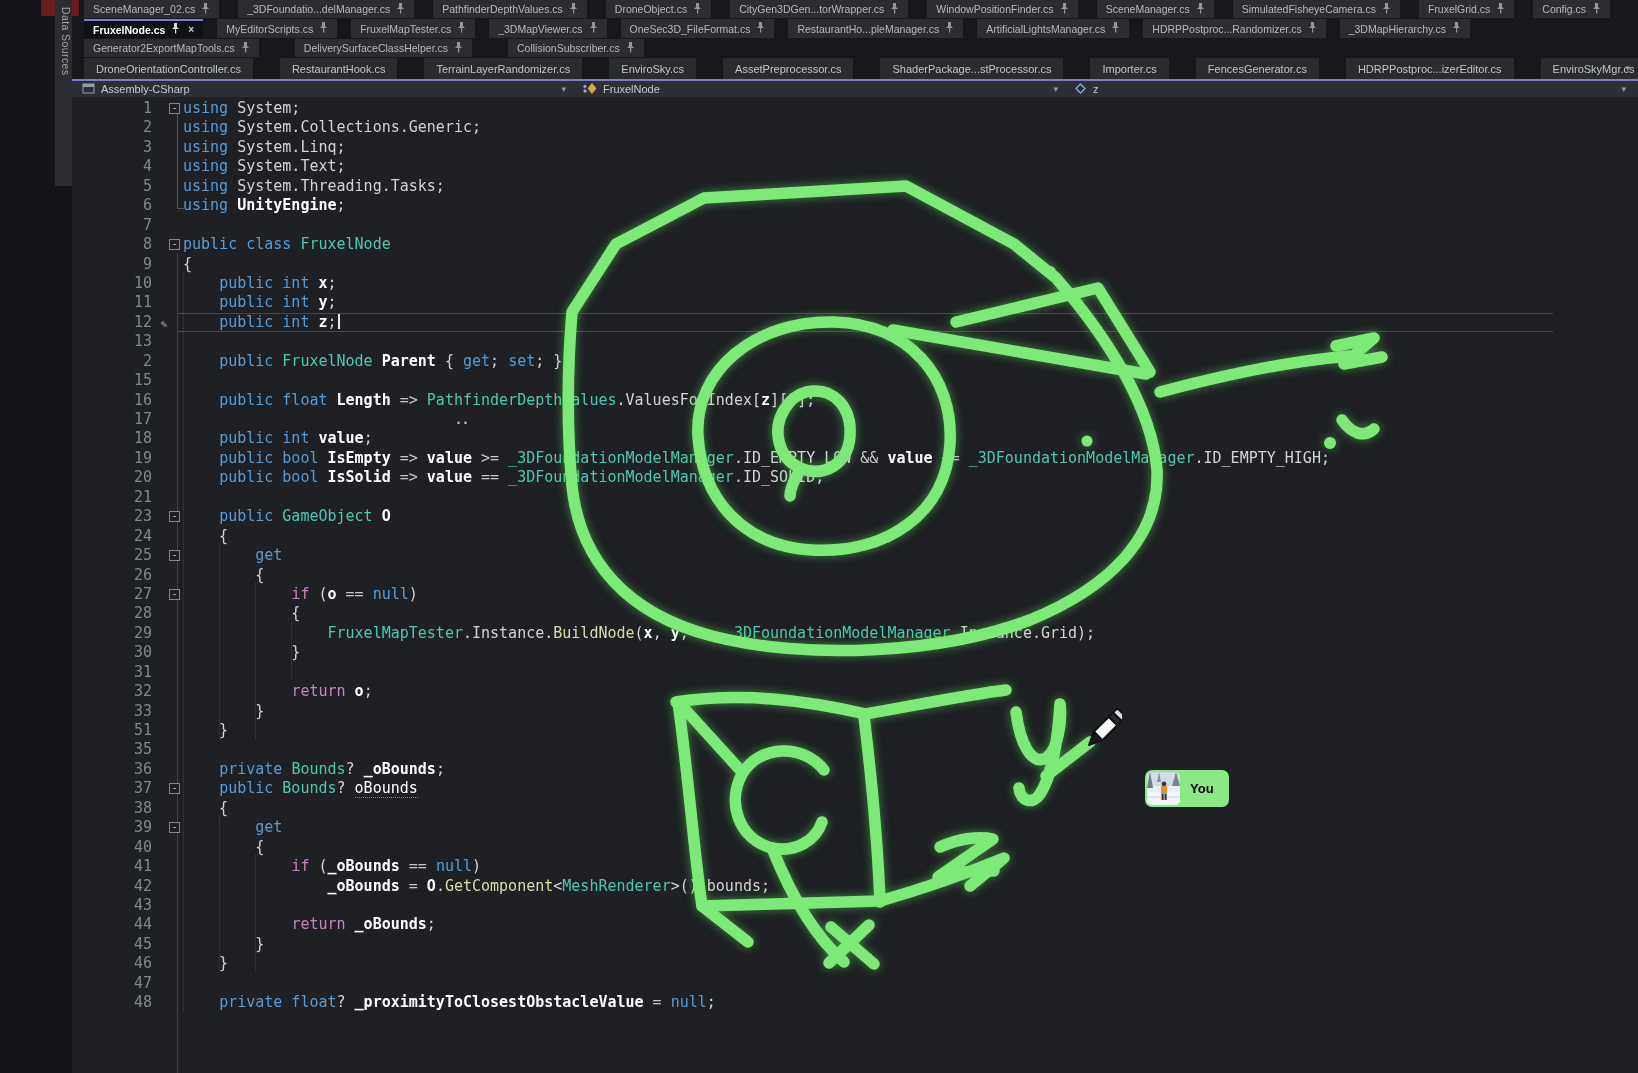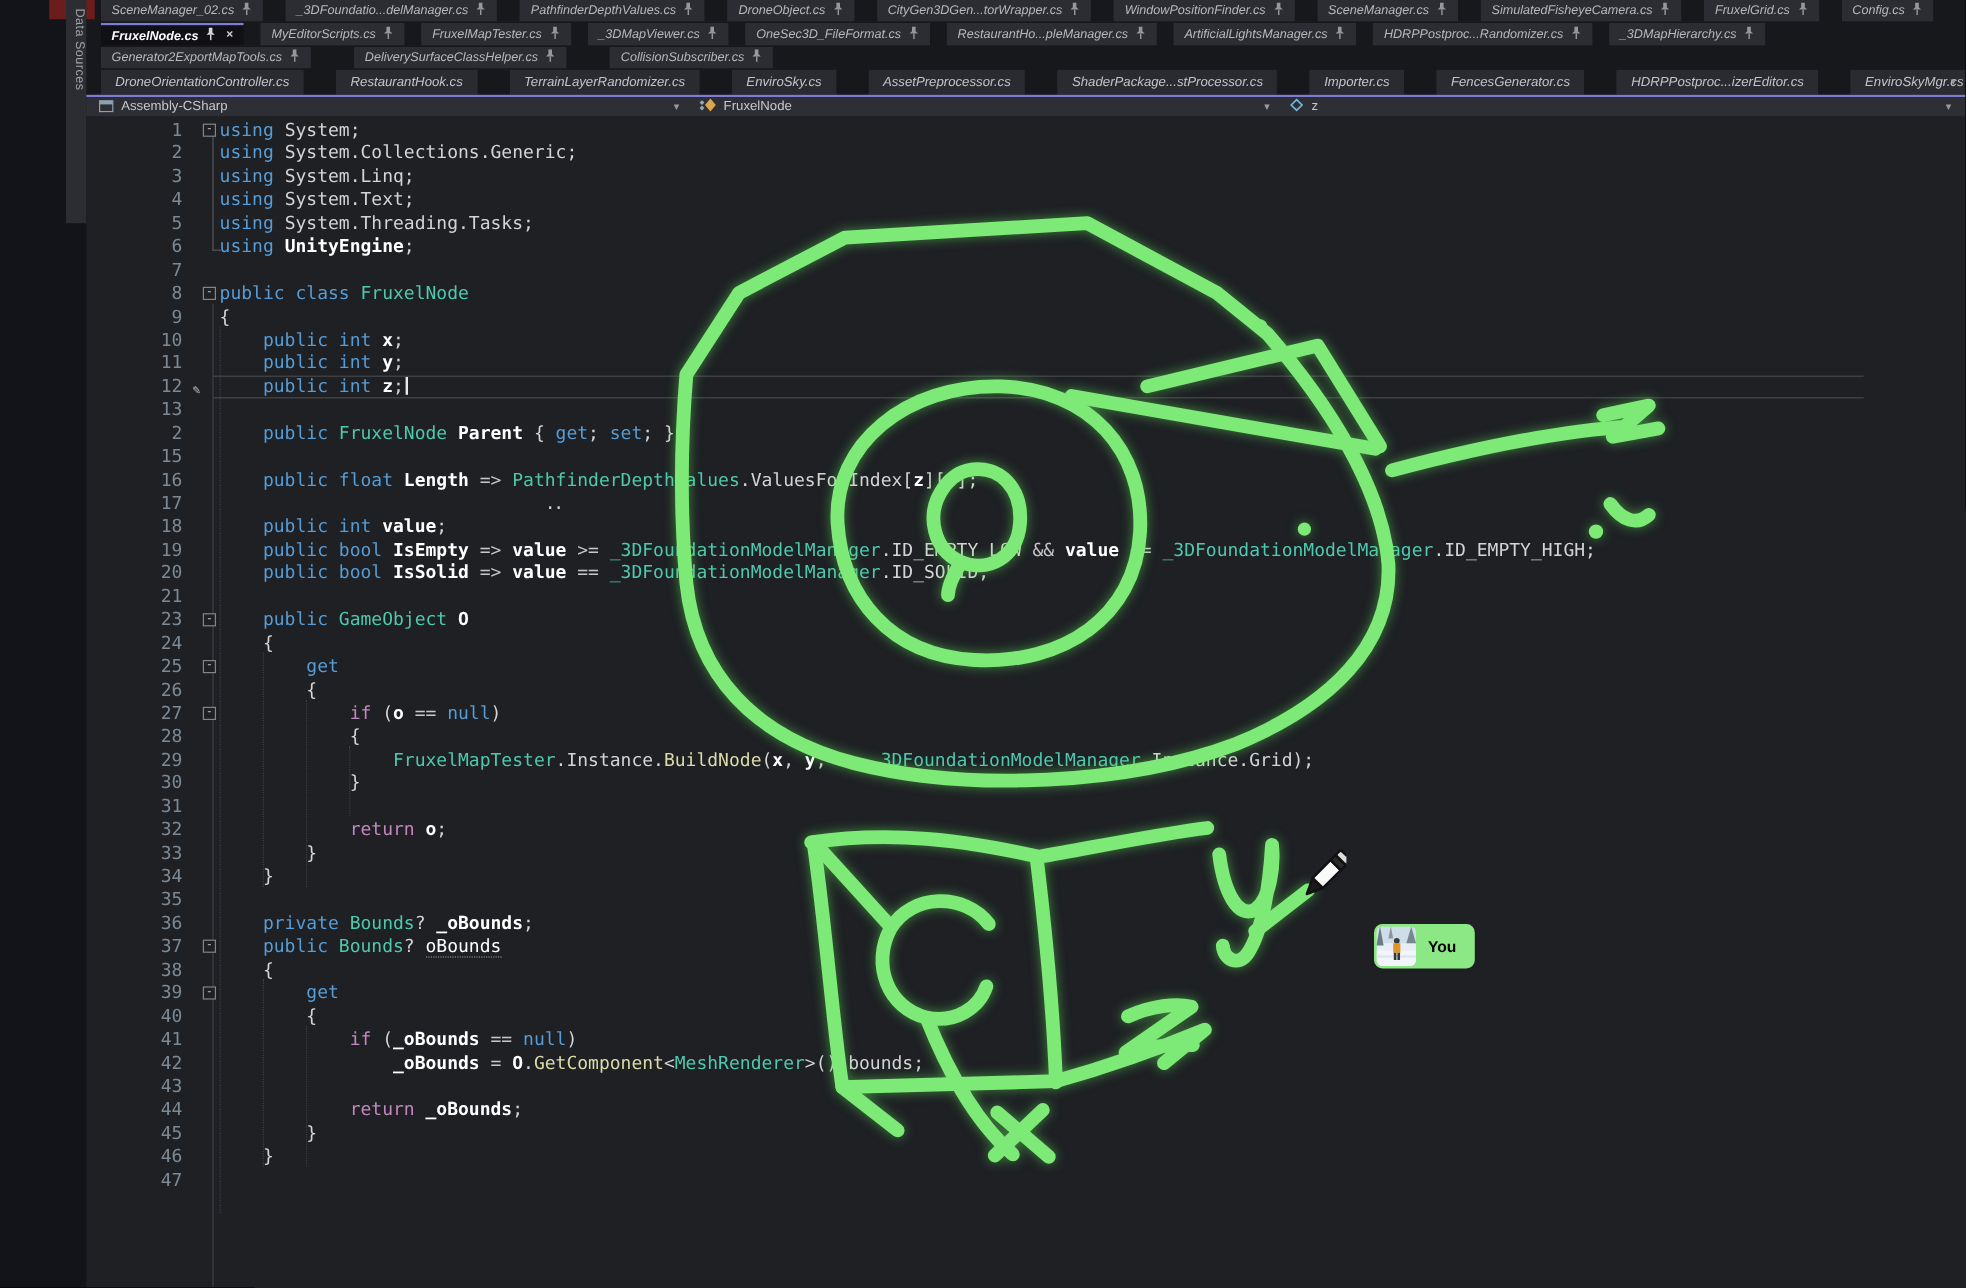--- a/index.html
+++ b/index.html
@@ -4,21 +4,21 @@
 <style>
   html,body{margin:0;padding:0;background:#000;}
   .app{position:relative;width:1638px;height:1073px;background:#17181c;overflow:hidden;
        font-family:"Liberation Sans",sans-serif;}
   
   .left-rail{position:absolute;left:0;top:0;width:72px;height:100%;background:#131419;}
   .red-chip{position:absolute;left:41px;top:0;width:38px;height:16px;background:#6b1d1d;}
   .vtab{position:absolute;left:55px;top:0;width:17px;height:186px;background:#2c2d32;color:#a0a2a7;
         font-size:10.5px;writing-mode:vertical-rl;text-align:left;padding-top:7px;letter-spacing:.4px;box-sizing:border-box;}
   
-  .tabrow{position:absolute;left:84px;right:0;display:flex;align-items:stretch;overflow:hidden;font-style:italic;}
+  .tabrow{position:absolute;left:84px;right:0;display:flex;align-items:stretch;overflow:hidden;}
   .r1{top:0;height:18px;gap:19px}
   .r2{top:19px;height:19px;gap:14px}
   .r3{top:39px;height:18px;gap:36px}
   .r4{top:58px;height:21px;gap:27px}
   .tab{display:flex;align-items:center;gap:6px;padding:0 9px;background:#2c2d32;color:#b6b8bd;
        font-size:10.5px;white-space:nowrap;box-sizing:border-box;flex:none;}
   .tab.active{background:#101015;color:#ffffff;font-weight:700;border-top:2px solid var(--accent);}
   .tab.plain{background:#2a2b30;font-size:11px;color:#c2c4c9;padding:0 12px;}
   .tab .close{font-size:10px;margin-left:2px;color:#cfcfd4;}
   .row-chevron{position:absolute;right:8px;color:#9a9aa0;font-size:9px;line-height:1;}
@@ -343,34 +343,35 @@
         <div class="cl"><span class="ln">24</span><span class="fc"></span><span class="cd"><span class="tk-txt">    {</span></span></div>
         <div class="cl"><span class="ln">25</span><span class="fc"><span class="fbox">-</span></span><span class="cd"><span class="tk-txt">        </span><span class="tk-kw">get</span></span></div>
         <div class="cl"><span class="ln">26</span><span class="fc"></span><span class="cd"><span class="tk-txt">        {</span></span></div>
         <div class="cl"><span class="ln">27</span><span class="fc"><span class="fbox">-</span></span><span class="cd"><span class="tk-txt">            </span><span class="tk-ctrl">if</span><span class="tk-txt"> (</span><span class="tk-decl">o</span><span class="tk-op"> == </span><span class="tk-kw">null</span><span class="tk-txt">)</span></span></div>
         <div class="cl"><span class="ln">28</span><span class="fc"></span><span class="cd"><span class="tk-txt">            {</span></span></div>
         <div class="cl"><span class="ln">29</span><span class="fc"></span><span class="cd"><span class="tk-txt">                </span><span class="tk-type">FruxelMapTester</span><span class="tk-txt">.Instance.</span><span class="tk-meth">BuildNode</span><span class="tk-txt">(</span><span class="tk-decl">x</span><span class="tk-txt">, </span><span class="tk-decl">y</span><span class="tk-txt">, </span><span class="tk-decl">z</span><span class="tk-txt">, </span><span class="tk-type">_3DFoundationModelManager</span><span class="tk-txt">.Instance.Grid);</span></span></div>
         <div class="cl"><span class="ln">30</span><span class="fc"></span><span class="cd"><span class="tk-txt">            }</span></span></div>
         <div class="cl"><span class="ln">31</span><span class="fc"></span><span class="cd"></span></div>
         <div class="cl"><span class="ln">32</span><span class="fc"></span><span class="cd"><span class="tk-txt">            </span><span class="tk-ctrl">return</span><span class="tk-txt"> </span><span class="tk-decl">o</span><span class="tk-txt">;</span></span></div>
         <div class="cl"><span class="ln">33</span><span class="fc"></span><span class="cd"><span class="tk-txt">        }</span></span></div>
-        <div class="cl"><span class="ln">34</span><span class="fc"></span><span class="cd"><span class="tk-txt">    }</span></span></div>
+        <div class="cl"><span class="ln">51</span><span class="fc"></span><span class="cd"><span class="tk-txt">    }</span></span></div>
         <div class="cl"><span class="ln">35</span><span class="fc"></span><span class="cd"></span></div>
         <div class="cl"><span class="ln">36</span><span class="fc"></span><span class="cd"><span class="tk-txt">    </span><span class="tk-kw">private </span><span class="tk-type">Bounds</span><span class="tk-txt">? </span><span class="tk-decl">_oBounds</span><span class="tk-txt">;</span></span></div>
         <div class="cl"><span class="ln">37</span><span class="fc"><span class="fbox">-</span></span><span class="cd"><span class="tk-txt">    </span><span class="tk-kw">public </span><span class="tk-type">Bounds</span><span class="tk-txt">? </span><span class="tk-declu">oBounds</span></span></div>
         <div class="cl"><span class="ln">38</span><span class="fc"></span><span class="cd"><span class="tk-txt">    {</span></span></div>
         <div class="cl"><span class="ln">39</span><span class="fc"><span class="fbox">-</span></span><span class="cd"><span class="tk-txt">        </span><span class="tk-kw">get</span></span></div>
         <div class="cl"><span class="ln">40</span><span class="fc"></span><span class="cd"><span class="tk-txt">        {</span></span></div>
         <div class="cl"><span class="ln">41</span><span class="fc"></span><span class="cd"><span class="tk-txt">            </span><span class="tk-ctrl">if</span><span class="tk-txt"> (</span><span class="tk-decl">_oBounds</span><span class="tk-op"> == </span><span class="tk-kw">null</span><span class="tk-txt">)</span></span></div>
         <div class="cl"><span class="ln">42</span><span class="fc"></span><span class="cd"><span class="tk-txt">                </span><span class="tk-decl">_oBounds</span><span class="tk-op"> = </span><span class="tk-decl">O</span><span class="tk-txt">.</span><span class="tk-meth">GetComponent</span><span class="tk-txt">&lt;</span><span class="tk-type">MeshRenderer</span><span class="tk-txt">&gt;().bounds;</span></span></div>
         <div class="cl"><span class="ln">43</span><span class="fc"></span><span class="cd"></span></div>
         <div class="cl"><span class="ln">44</span><span class="fc"></span><span class="cd"><span class="tk-txt">            </span><span class="tk-ctrl">return</span><span class="tk-txt"> </span><span class="tk-decl">_oBounds</span><span class="tk-txt">;</span></span></div>
         <div class="cl"><span class="ln">45</span><span class="fc"></span><span class="cd"><span class="tk-txt">        }</span></span></div>
         <div class="cl"><span class="ln">46</span><span class="fc"></span><span class="cd"><span class="tk-txt">    }</span></span></div>
         <div class="cl"><span class="ln">47</span><span class="fc"></span><span class="cd"></span></div>
+        <div class="cl"><span class="ln">48</span><span class="fc"></span><span class="cd"><span class="tk-txt">    </span><span class="tk-kw">private float</span><span class="tk-txt">? </span><span class="tk-decl">_proximityToClosestObstacleValue</span><span class="tk-op"> = </span><span class="tk-kw">null</span><span class="tk-txt">;</span></span></div>
       </div>
   </div>
 
   <svg class="doodle" width="1638" height="1073" viewBox="0 0 1638 1073">
     <path class="ink" d="M 572,312 L 616,244 L 704,198 L 906,186 L 1014,244 L 1056,278 C 1108,338 1152,408 1157,470 C 1160,538 1108,588 1030,620 C 940,654 806,660 712,636 C 628,614 580,562 572,486 C 566,420 568,360 572,312 Z"></path>
     <path class="ink" d="M 893,330 L 1146,374"></path>
     <path class="ink" d="M 956,322 L 1098,288 L 1150,372"></path>
     <path class="ink" d="M 698,436 C 694,370 756,320 834,322 C 908,324 954,376 950,444 C 946,514 886,554 812,550 C 742,546 702,498 698,436 Z"></path>
     <path class="ink" d="M 806,392 C 834,386 852,408 850,436 C 848,464 824,478 800,468 C 778,458 772,430 784,410 C 790,400 798,394 806,392"></path>
     <path class="ink" d="M 800,470 C 794,480 790,488 790,496"></path>

